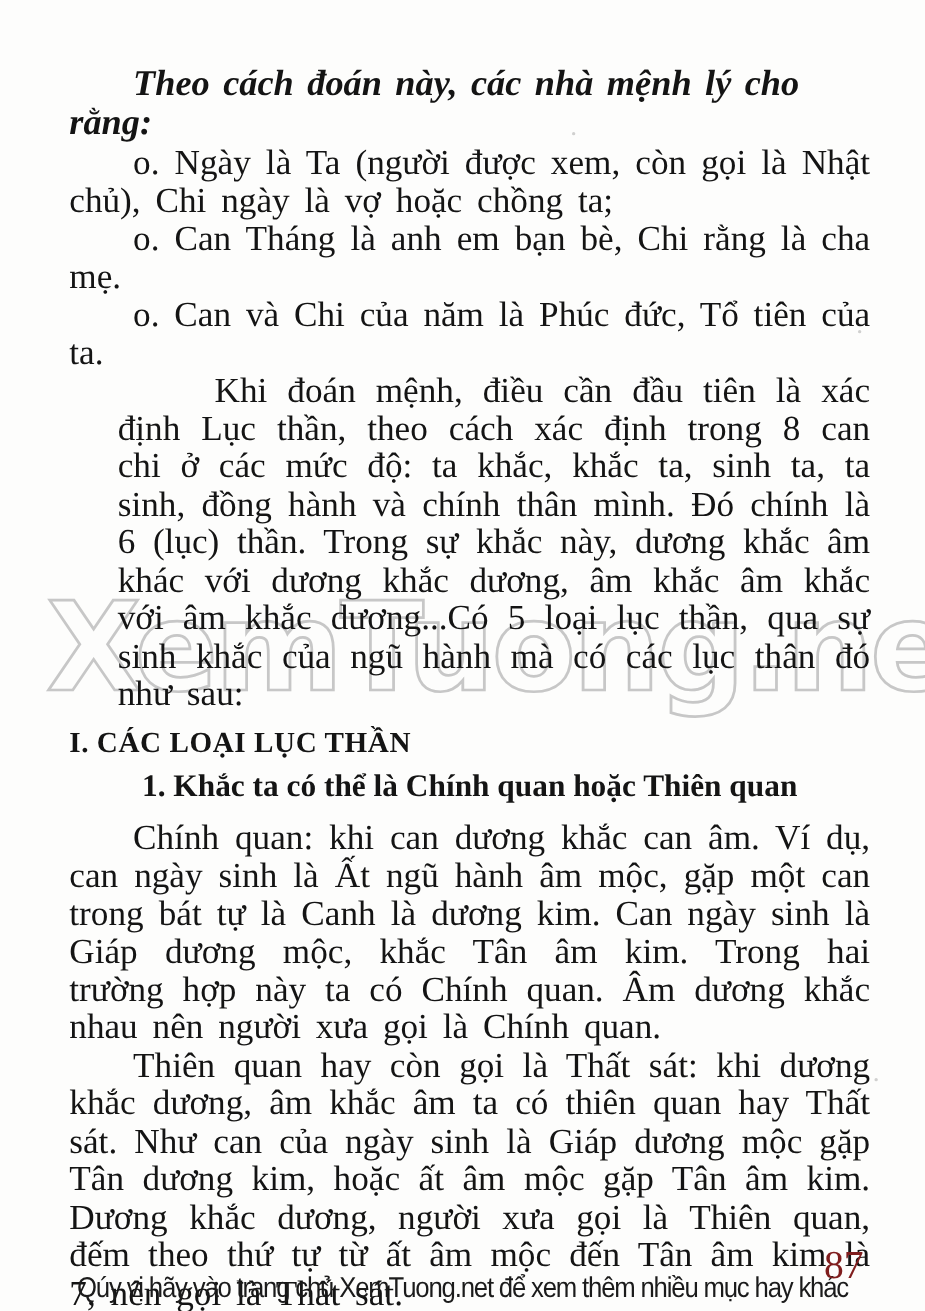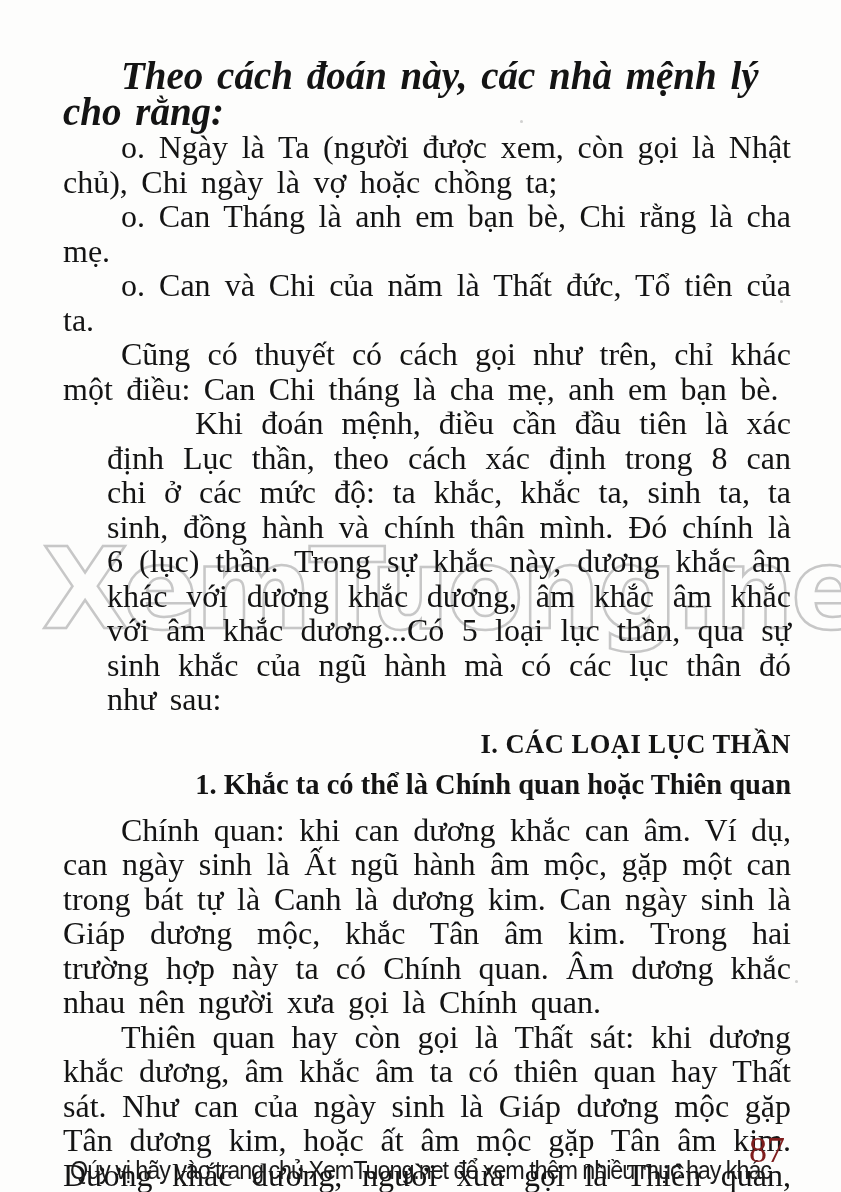--- a/index.html
+++ b/index.html
@@ -23,39 +23,39 @@
     margin: 0;
     font-size: 32px;
     line-height: 34.5px;
     text-align: justify;
     word-spacing: 5.5px;
   }
   .indent   { text-indent: 58px; }
   .indent-lg{ text-indent: 88px; margin-left: 44px; }
   .intro-title {
     margin: 0;
-    font-size: 39px;
+    font-size: 33px;
     line-height: 36px;
     font-style: italic;
     font-weight: bold;
     text-indent: 58px;
     word-spacing: 4px;
   }
   .section-heading {
     margin: 12px 0 7px;
     font-size: 26.5px;
     font-weight: bold;
-    text-align: right;
+    text-align: left;
     letter-spacing: 0.5px;
   }
   .subsection-heading {
     margin: 9px 0 12px;
     font-size: 28.5px;
     font-weight: bold;
-    text-align: right;
+    text-align: center;
   }
   .watermark {
     position: absolute;
     top: 524px;
     left: 42px;
     z-index: 1;
     font-family: "DejaVu Sans", sans-serif;
     font-weight: bold;
     font-size: 112px;
     letter-spacing: -3px;
@@ -110,23 +110,22 @@
   <div class="speck" style="top:120px; left:520px;"></div>
   <div class="speck" style="top:300px; left:780px;"></div>
   <div class="speck" style="top:980px; left:795px;"></div>
 
   <div class="content">
 
     <p class="intro-title">Theo cách đoán này, các nhà mệnh lý cho rằng:</p>
 
     <p class="para indent">o. Ngày là Ta (người được xem, còn gọi là Nhật chủ), Chi ngày là vợ hoặc chồng ta;</p>
     <p class="para indent">o. Can Tháng là anh em bạn bè, Chi rằng là cha mẹ.</p>
-    <p class="para indent">o. Can và Chi của năm là Thất đức, Tổ tiên của ta.</p>
+    <p class="para indent">o. Can và Chi của năm là Phúc đức, Tổ tiên của ta.</p>
 
-    <p class="para indent">Cũng có thuyết có cách gọi như trên, chỉ khác một điều: Can Chi tháng là cha mẹ, anh em bạn bè.</p>
 
     <p class="para indent-lg">Khi đoán mệnh, điều cần đầu tiên là xác định Lục thần, theo cách xác định trong 8 can chi ở các mức độ: ta khắc, khắc ta, sinh ta, ta sinh, đồng hành và chính thân mình. Đó chính là 6 (lục) thần. Trong sự khắc này, dương khắc âm khác với dương khắc dương, âm khắc âm khắc với âm khắc dương...Có 5 loại lục thần, qua sự sinh khắc của ngũ hành mà có các lục thân đó như sau:</p>
 
     <h2 class="section-heading">I. CÁC LOẠI LỤC THẦN</h2>
 
     <h3 class="subsection-heading">1. Khắc ta có thể là Chính quan hoặc Thiên quan</h3>
 
     <p class="para indent">Chính quan: khi  can dương khắc can âm. Ví dụ, can ngày sinh là Ất ngũ hành âm mộc, gặp một can trong bát tự là Canh là dương kim. Can ngày sinh là Giáp dương mộc, khắc  Tân âm kim. Trong hai trường hợp này ta có Chính quan. Âm dương khắc nhau nên người xưa gọi là Chính quan.</p>
 
     <p class="para indent">Thiên quan hay còn gọi là Thất sát: khi dương khắc dương, âm khắc âm ta có thiên quan hay Thất sát. Như can của ngày sinh là Giáp dương mộc gặp Tân dương kim, hoặc ất âm mộc gặp Tân âm kim. Dương  khắc dương, người xưa gọi là Thiên quan, đếm theo thứ tự  từ ất âm mộc đến Tân âm kim là 7, nên gọi là Thất sát.</p>

